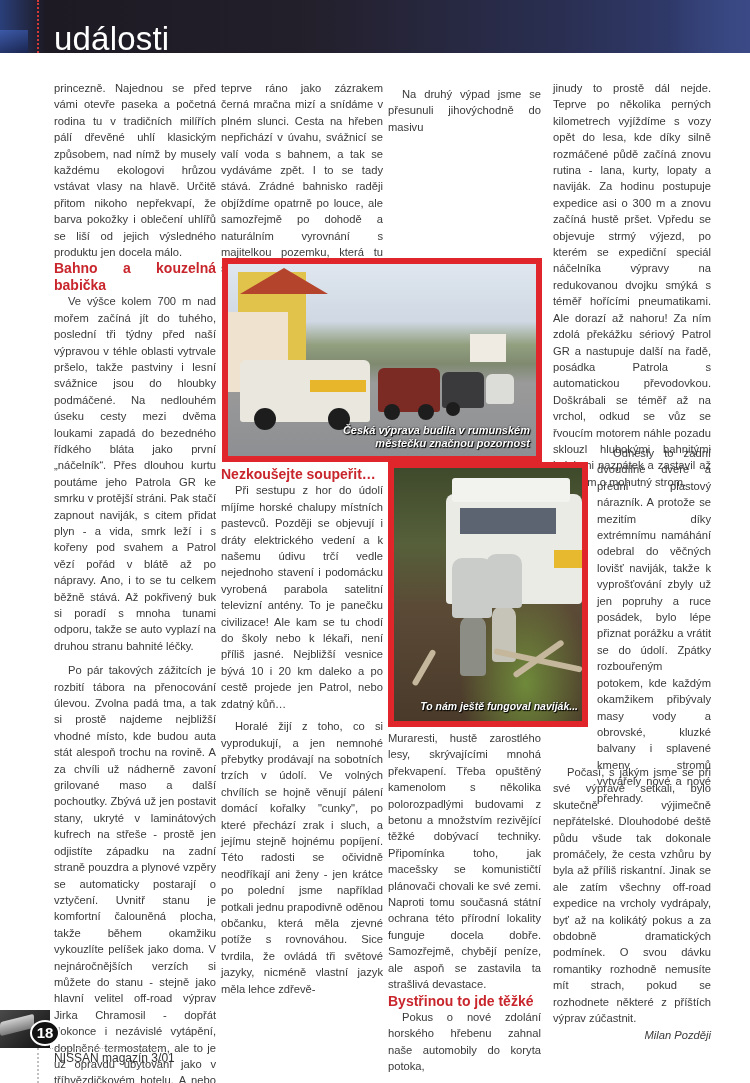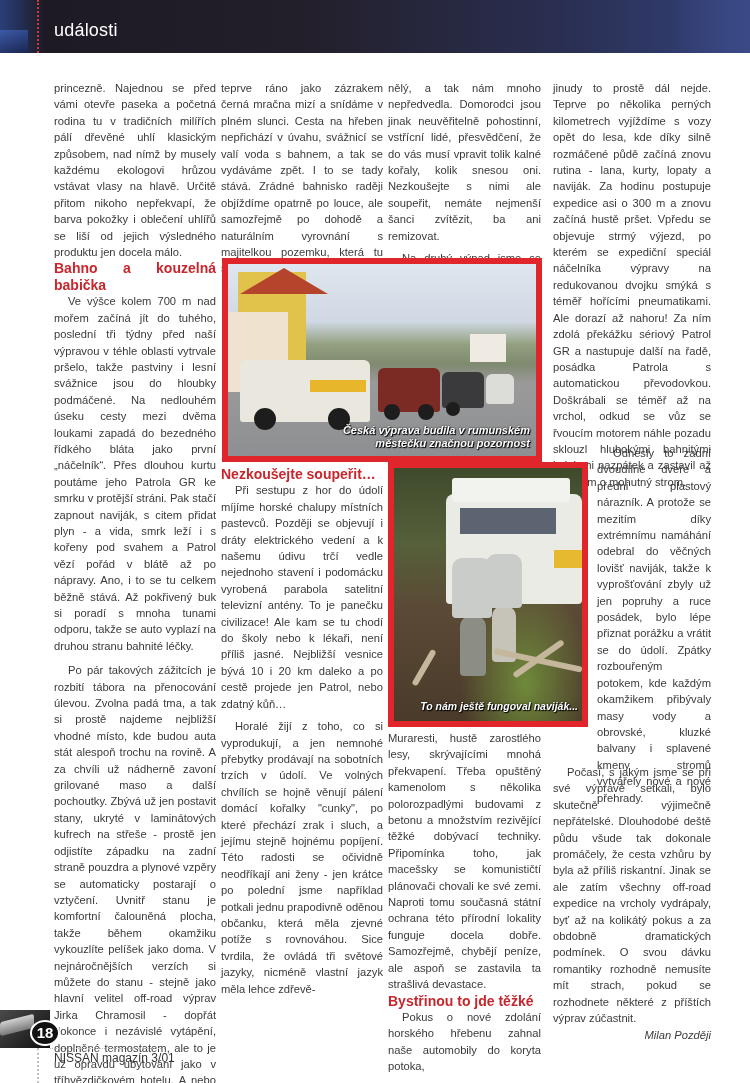--- a/index.html
+++ b/index.html
@@ -4,21 +4,21 @@
 <style>
   html, body { margin:0; padding:0; }
   body { width:750px; height:1083px; position:relative; background:#ffffff; overflow:hidden;
          font-family:"Liberation Sans", sans-serif; color:#3a3a3a; }
   .header { position:absolute; left:0; top:0; width:750px; height:53px;
             background:linear-gradient(90deg,#2a3f7a 0%,#1d1a24 6%,#231f2a 40%,#2a2f52 75%,#33417a 100%); }
   .header::before { content:""; position:absolute; left:0; top:30px; width:28px; height:23px;
             background:linear-gradient(160deg,#3c5aa8,#1a2550); }
   .header::after { content:""; position:absolute; right:0; top:0; width:80px; height:53px;
             background:linear-gradient(90deg,rgba(0,0,0,0),#3b4a86); }
-  .section-title { position:absolute; left:54px; top:20px; font-size:18px; color:#ffffff;
+  .section-title { position:absolute; left:54px; top:20px; font-size:33px; color:#ffffff;
             font-family:"Liberation Sans", sans-serif; letter-spacing:0.2px; z-index:2; }
   .dotline { position:absolute; left:37px; top:0; width:0; height:1083px;
             border-left:2px dotted #c0c0c0; }
   .dotline.red { top:0; height:53px; border-left:2px dotted #d23a3a; z-index:3; }
   .col { position:absolute; top:80px; font-size:11.2px; line-height:16.4px; text-align:justify; hyphens:manual; }
   .col p { margin:0; text-indent:0; }
   .col p.ind { text-indent:14px; }
   .subhead { color:#c8262c; font-weight:bold; margin:0; font-size:14px; }
   .c1 { left:54px; width:162px; }
   .c2 { left:221px; width:162px; }
@@ -90,21 +90,20 @@
 <div class="col c2">
   <p>teprve ráno jako zázrakem černá mračna mizí a snídáme v plném slunci. Cesta na hřeben nepřichází v úvahu, svážnicí se valí voda s bahnem, a tak se vydáváme zpět. I to se tady stává. Zrádné bahnisko raději objíždíme opatrně po louce, ale samozřejmě po dohodě a naturálním vyrovnání s majitelkou pozemku, která tu snad vyrostla</p>
 </div>
 <div class="col c2" style="top:466px;">
   <p class="subhead">Nezkoušejte soupeřit…</p>
   <p class="ind">Při sestupu z hor do údolí míjíme horské chalupy místních pastevců. Později se objevují i dráty elektrického vedení a k našemu údivu trčí vedle nejednoho stavení i podomácku vyrobená parabola satelitní televizní antény. To je panečku civilizace! Ale kam se tu chodí do školy nebo k lékaři, není příliš jasné. Nejbližší vesnice bývá 10 i 20 km daleko a po cestě projede jen Patrol, nebo zdatný kůň…</p>
   <p class="ind" style="margin-top:6px">Horalé žijí z toho, co si vyprodukují, a jen nemnohé přebytky prodávají na sobotních trzích v údolí. Ve volných chvílích se hojně věnují pálení domácí kořalky "cunky", po které přechází zrak i sluch, a jejímu stejně hojnému popíjení. Této radosti se očividně neodříkají ani ženy - jen krátce po polední jsme například potkali jednu prapodivně oděnou občanku, která měla zjevné potíže s rovnováhou. Sice tvrdila, že ovládá tři světové jazyky, nicméně vlastní jazyk měla lehce zdřevě-</p>
 </div>
 
 <div class="col c3">
-  <p>nělý, a tak nám mnoho nepředvedla. Domorodci jsou jinak neuvěřitelně pohostinní, vstřícní lidé, přesvědčení, že do vás musí vpravit tolik kalné kořaly, kolik snesou oni. Nezkoušejte s nimi ale soupeřit, nemáte nejmenší šanci zvítězit, ba ani remizovat.</p>
   <p class="ind" style="margin-top:6px">Na druhý výpad jsme se přesunuli jihovýchodně do masivu</p>
 </div>
 <div class="col c3" style="top:730px;">
   <p>Muraresti, hustě zarostlého lesy, skrývajícími mnohá překvapení. Třeba opuštěný kamenolom s několika polorozpadlými budovami z betonu a množstvím rezivějící těžké dobývací techniky. Připomínka toho, jak macešsky se komunističtí plánovači chovali ke své zemi. Naproti tomu současná státní ochrana této přírodní lokality funguje docela dobře. Samozřejmě, chybějí peníze, ale aspoň se zastavila ta strašlivá devastace.</p>
   <p class="subhead">Bystřinou to jde těžké</p>
   <p class="ind">Pokus o nové zdolání horského hřebenu zahnal naše automobily do koryta potoka,</p>
 </div>
 
 <div class="col c4">
   <p>jinudy to prostě dál nejde. Teprve po několika perných kilometrech vyjíždíme s vozy opět do lesa, kde díky silně rozmáčené půdě začíná znovu rutina - lana, kurty, lopaty a naviják. Za hodinu postupuje expedice asi o 300 m a znovu začíná hustě pršet. Vpředu se objevuje strmý výjezd, po kterém se expediční speciál náčelníka výpravy na redukovanou dvojku smýká s téměř hořícími pneumatikami. Ale dorazí až nahoru! Za ním zdolá překážku sériový Patrol GR a nastupuje další na řadě, posádka Patrola s automatickou převodovkou. Doškrábali se téměř až na vrchol, odkud se vůz se řvoucím motorem náhle pozadu sklouzl hlubokými bahnitými kolejemi nazpátek a zastavil až nárazem o mohutný strom.</p>

